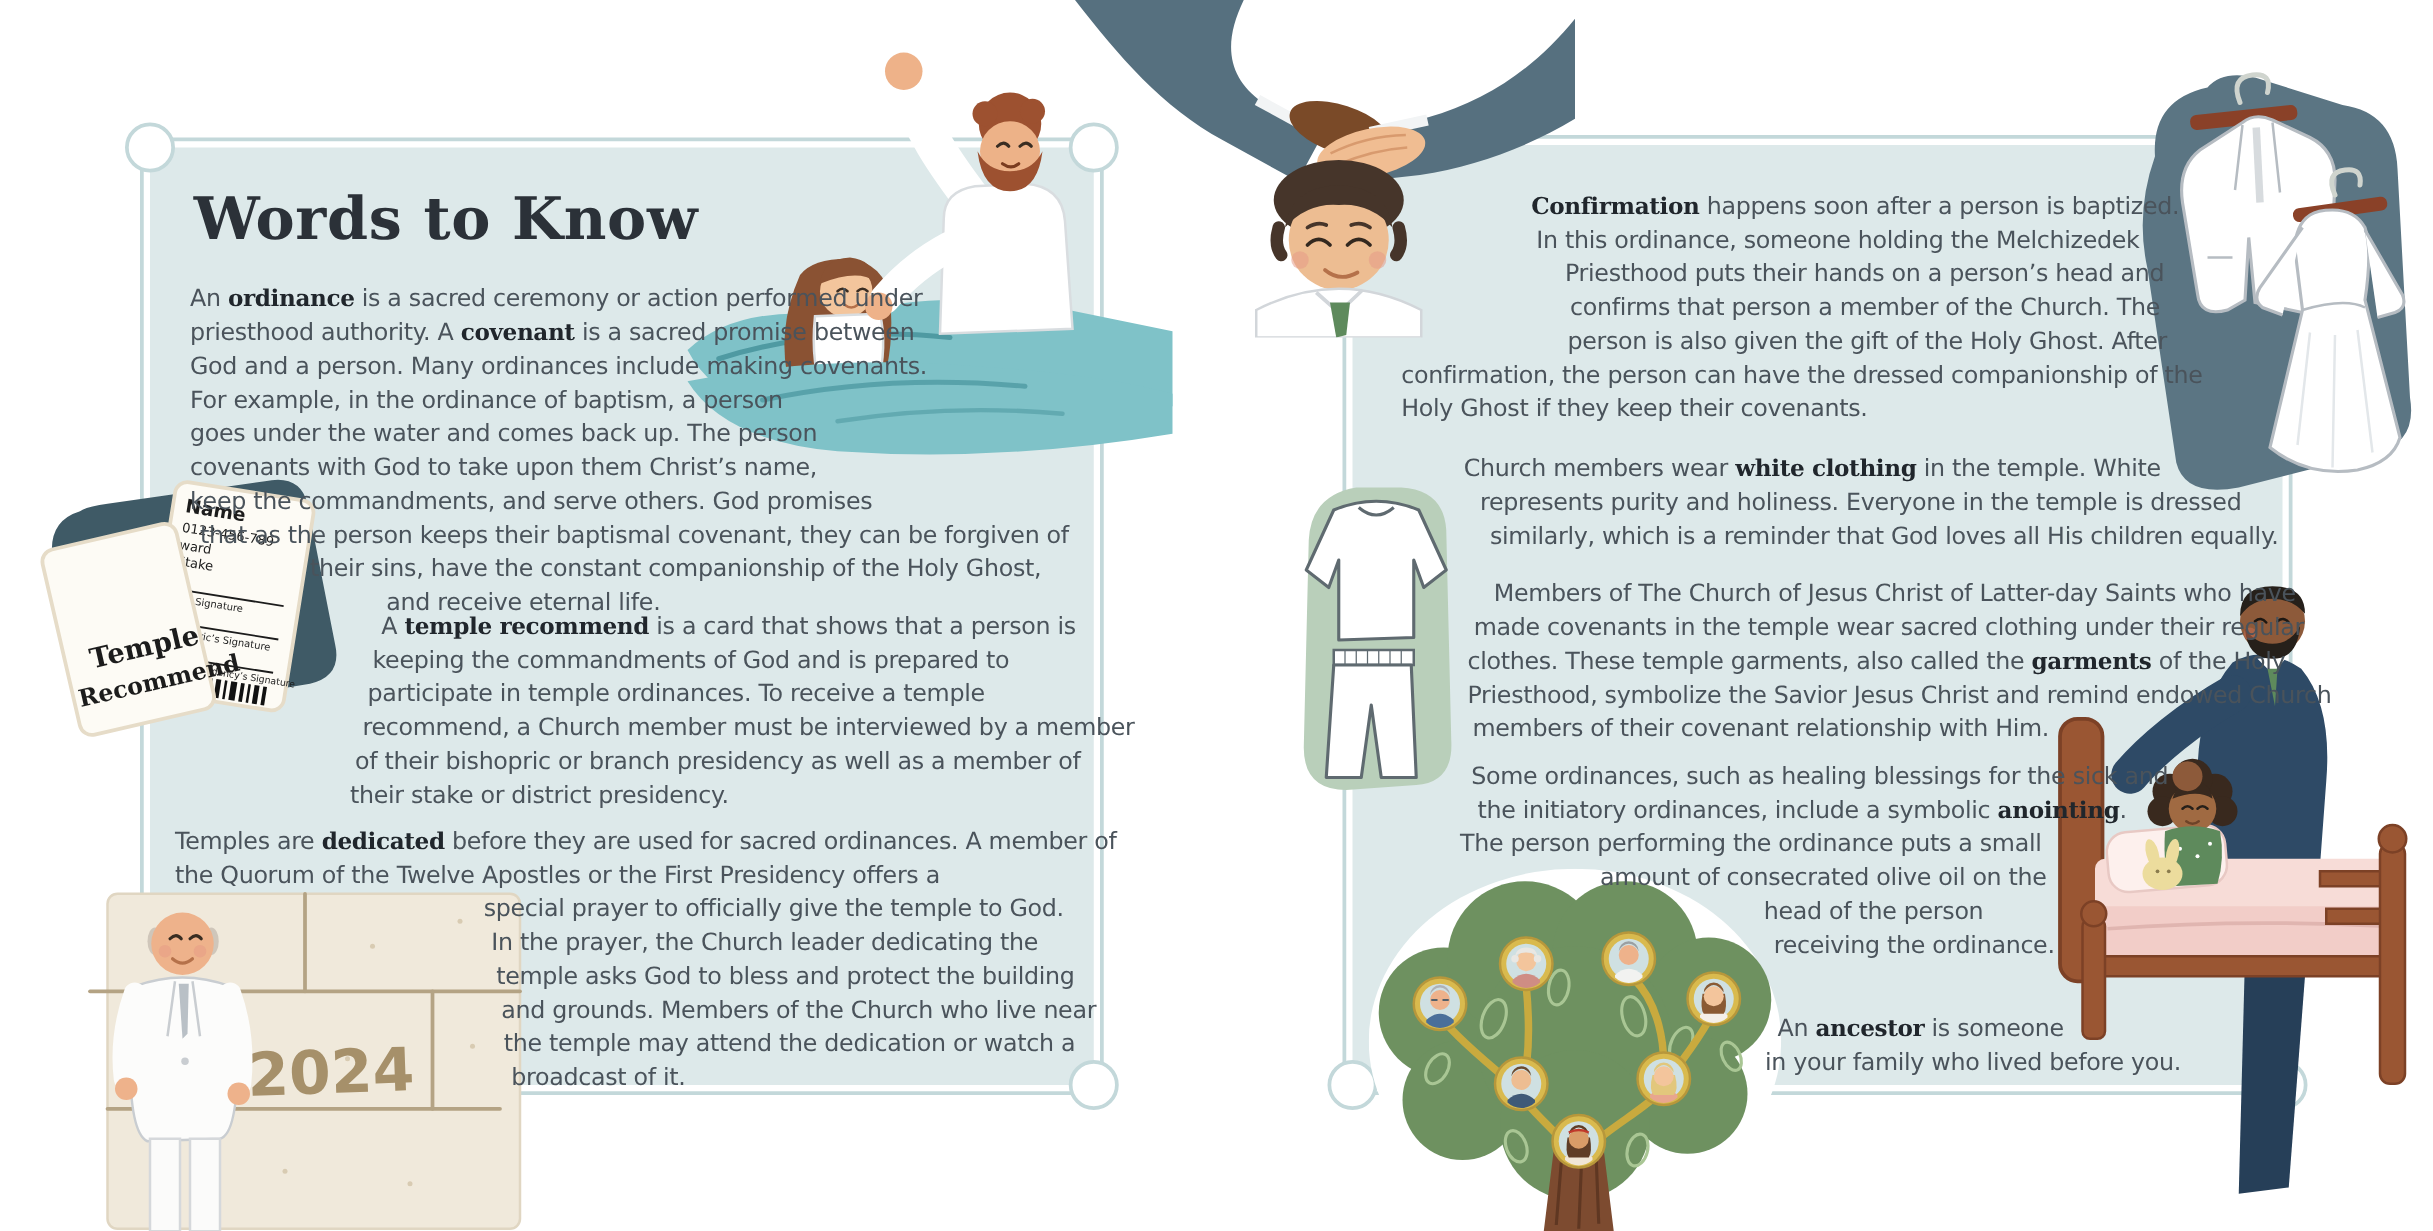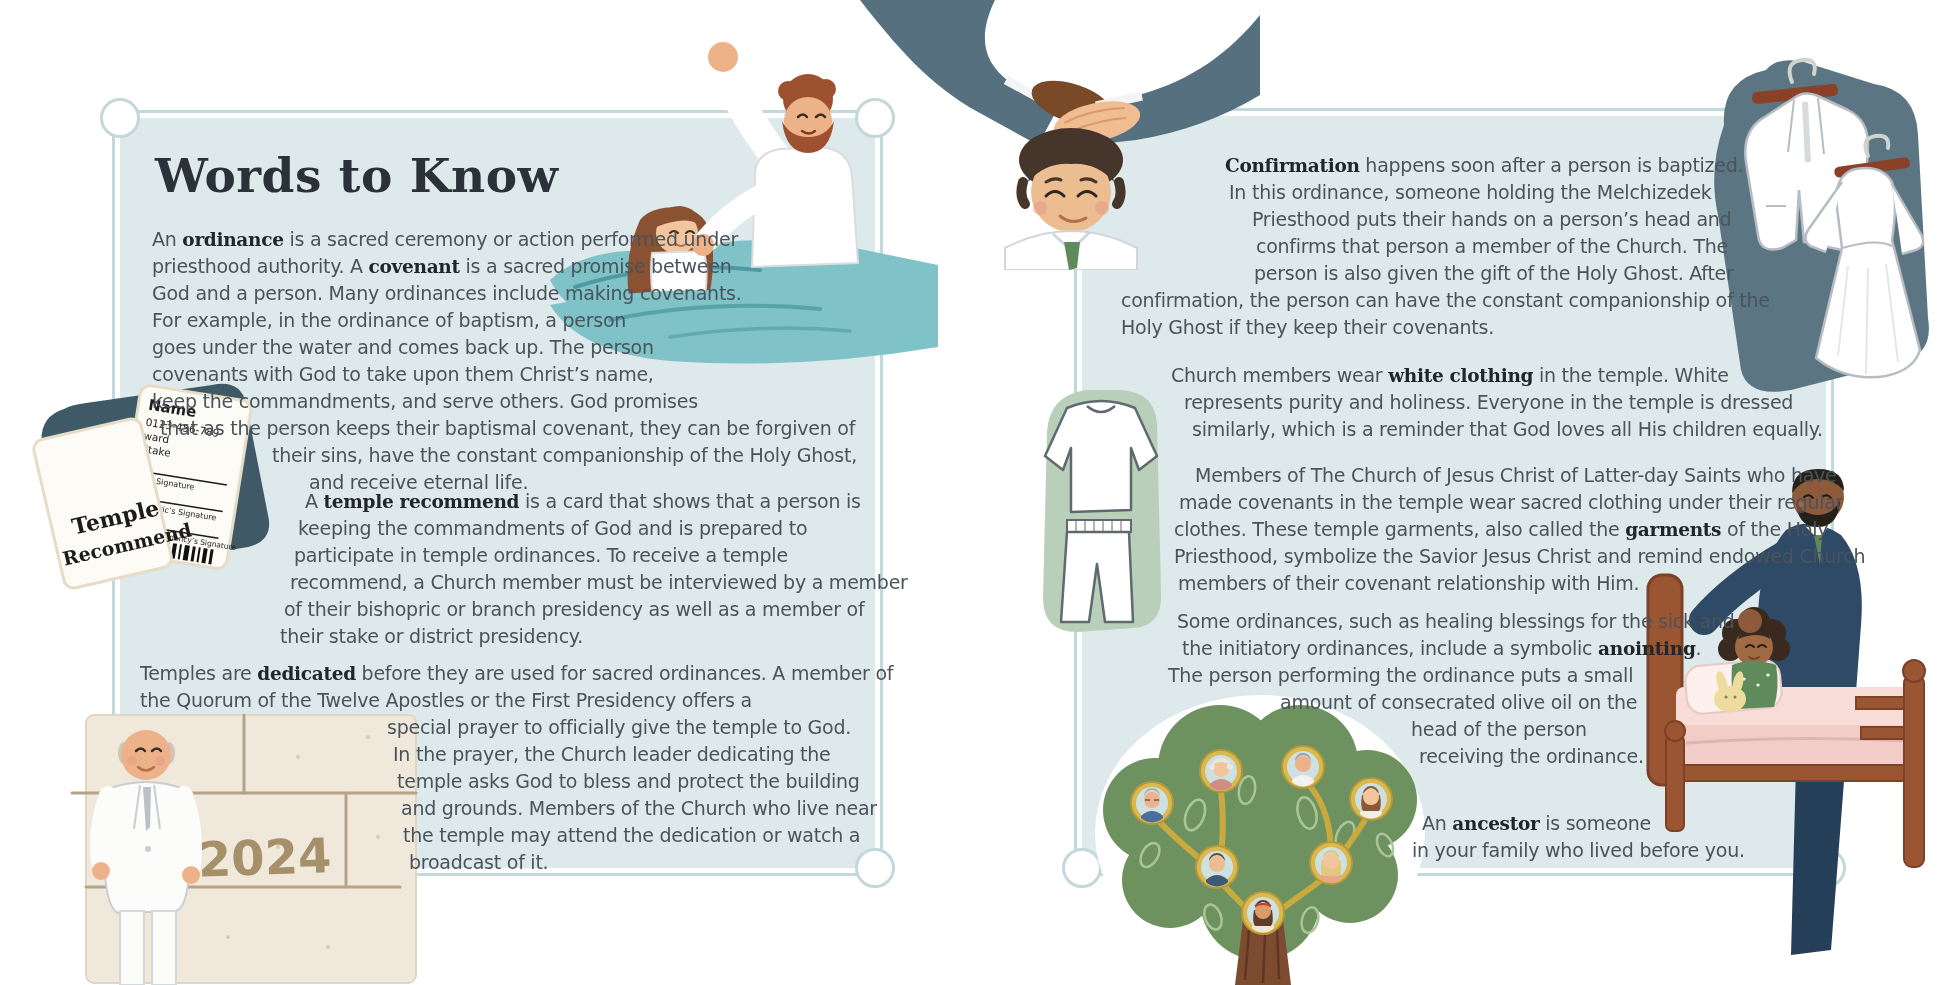--- a/index.html
+++ b/index.html
@@ -17,21 +17,21 @@
   
   .heading{position:absolute;left:155px;top:148px;z-index:4;
            font-family:"DejaVu Serif",serif;font-weight:700;font-size:47px;
            color:#2b3138;letter-spacing:.5px;}
   .para{position:absolute;z-index:4;color:#4a535b;font-size:19px;letter-spacing:-.25px;}
   .line{white-space:nowrap;height:27px;line-height:27px;}
   .term{font-family:"DejaVu Serif",serif;font-weight:700;font-size:18.5px;
         color:#20262c;letter-spacing:-.3px;}
   #p1{left:152px;top:226px}
   #p1 .line:nth-child(8){margin-left:8px}
-  #p1 .line:nth-child(9){margin-left:120px}
+  #p1 .line:nth-child(9){margin-left:96px}
   #p1 .line:nth-child(10){margin-left:157px}
   #p2{left:287px;top:488px}
   #p2 .line:nth-child(1){margin-left:18px}
   #p2 .line:nth-child(2){margin-left:11px}
   #p2 .line:nth-child(3){margin-left:7px}
   #p2 .line:nth-child(4){margin-left:3px}
   #p2 .line:nth-child(5){margin-left:-3px}
   #p2 .line:nth-child(6){margin-left:-7px}
   #p3{left:140px;top:660px}
   #p3 .line:nth-child(3){margin-left:247px}
@@ -113,21 +113,21 @@
       <div class="line"><span>and grounds. Members of the Church who live near</span></div>
       <div class="line"><span>the temple may attend the dedication or watch a</span></div>
       <div class="line"><span>broadcast of it.</span></div>
     </div>
   <div id="p4" class="para">
       <div class="line"><span class="term">Confirmation</span><span> happens soon after a person is baptized.</span></div>
       <div class="line"><span>In this ordinance, someone holding the Melchizedek</span></div>
       <div class="line"><span>Priesthood puts their hands on a person’s head and</span></div>
       <div class="line"><span>confirms that person a member of the Church. The</span></div>
       <div class="line"><span>person is also given the gift of the Holy Ghost. After</span></div>
-      <div class="line"><span>confirmation, the person can have the constant companionship of the</span></div>
+      <div class="line"><span>confirmation, the person can have the dressed companionship of the</span></div>
       <div class="line"><span>Holy Ghost if they keep their covenants.</span></div>
     </div>
   <div id="p5" class="para">
       <div class="line"><span>Church members wear </span><span class="term">white clothing</span><span> in the temple. White</span></div>
       <div class="line"><span>represents purity and holiness. Everyone in the temple is dressed</span></div>
       <div class="line"><span>similarly, which is a reminder that God loves all His children equally.</span></div>
     </div>
   <div id="p6" class="para">
       <div class="line"><span>Members of The Church of Jesus Christ of Latter-day Saints who have</span></div>
       <div class="line"><span>made covenants in the temple wear sacred clothing under their regular</span></div>

